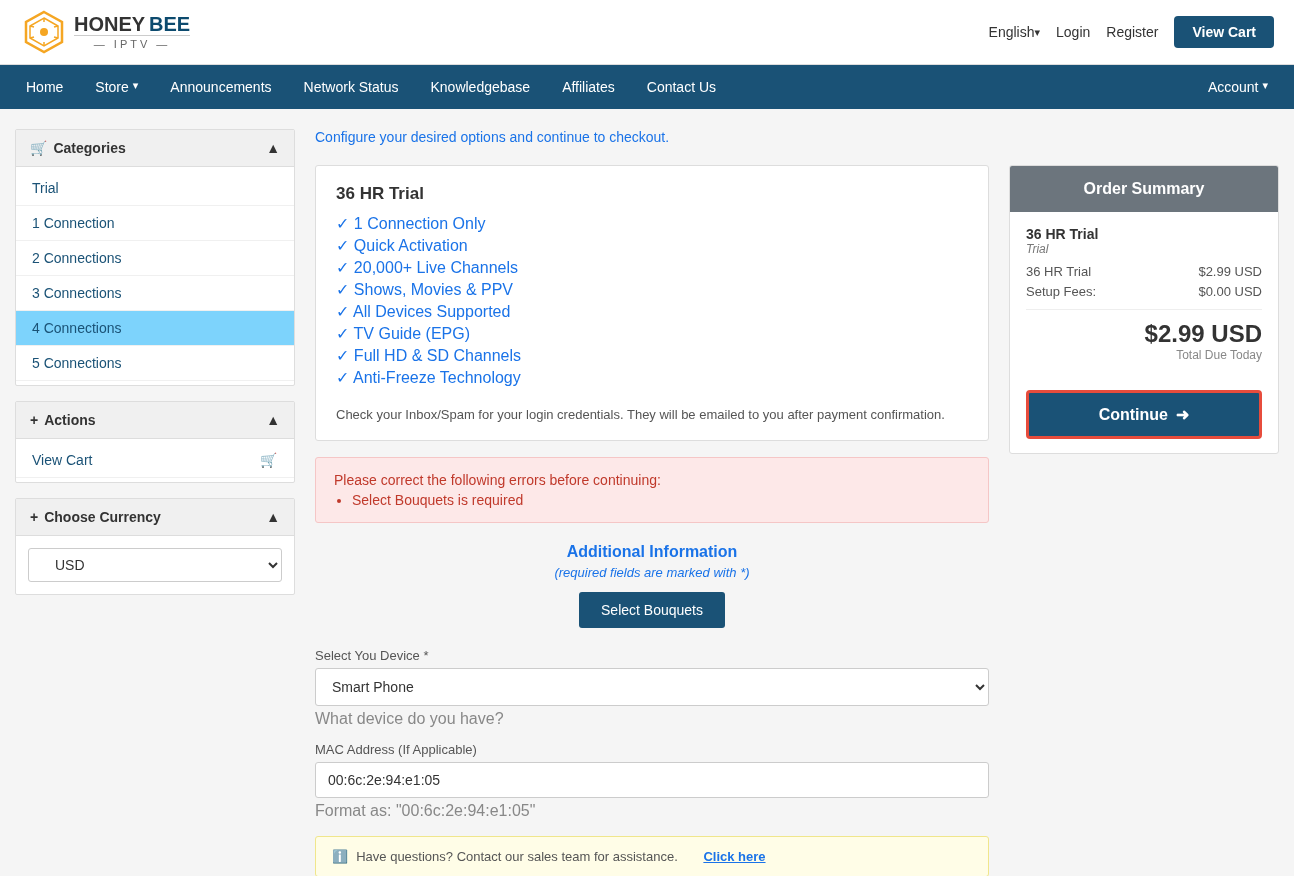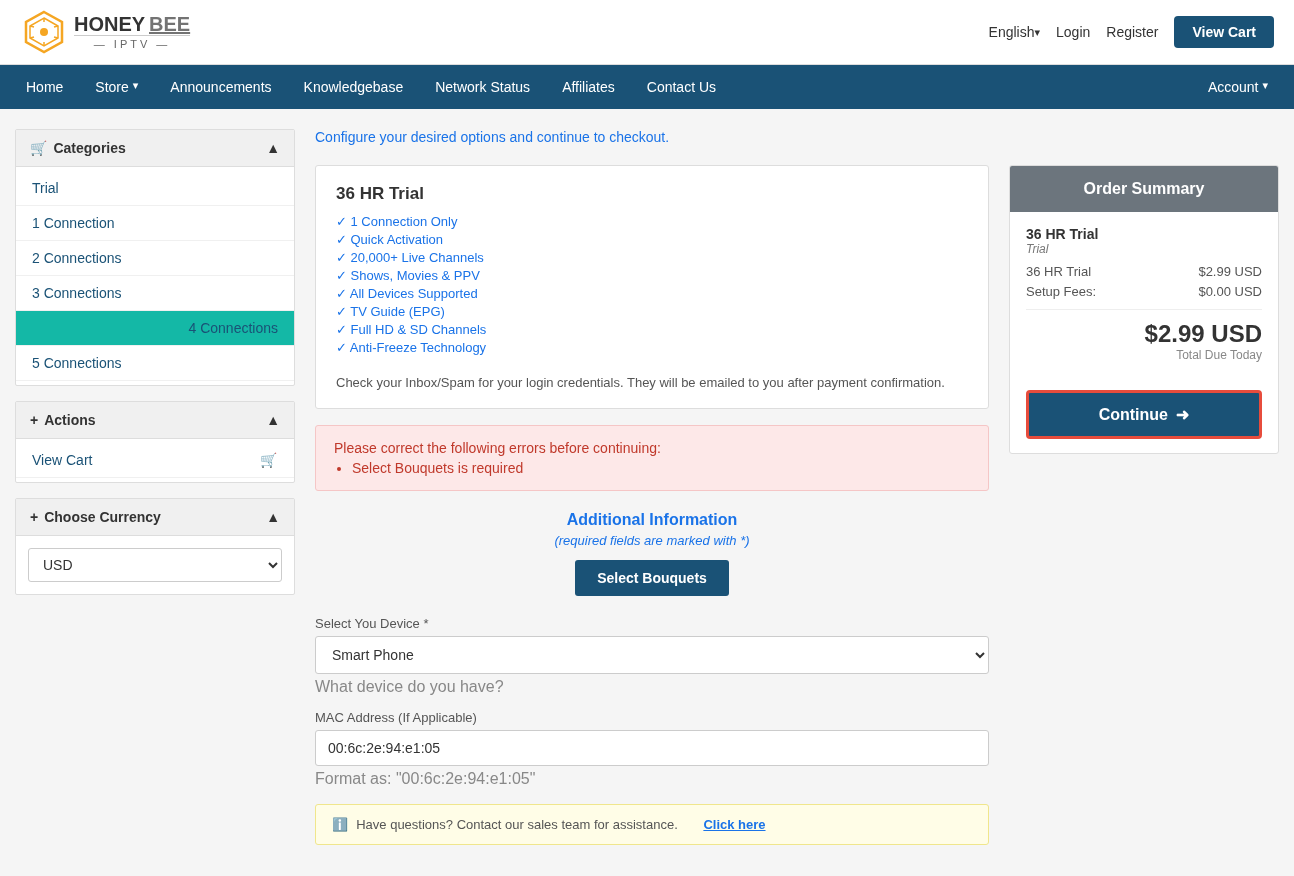--- a/index.html
+++ b/index.html
@@ -22,21 +22,21 @@
     .logo-hex {
       width: 48px;
       height: 48px;
     }
     .logo-text {
       display: flex;
       flex-direction: column;
       line-height: 1.1;
     }
     .logo-honey { font-size: 20px; font-weight: bold; color: #333; }
-    .logo-bee { font-size: 20px; font-weight: bold; color: #737373; text-decoration: underline; }
+    .logo-bee { font-size: 20px; font-weight: bold; color: #0c4a6e; }
     .logo-iptv { font-size: 11px; color: #666; letter-spacing: 3px; border-top: 1px solid #ccc; padding-top: 2px; text-align: center; }
 
     .top-right {
       display: flex;
       align-items: center;
       gap: 16px;
     }
     .top-right a { color: #333; text-decoration: none; font-size: 14px; }
     .lang-btn {
       color: #333;
@@ -111,26 +111,26 @@
     .sidebar-list-item {
       padding: 9px 16px;
       cursor: pointer;
       color: #1a5276;
       font-size: 14px;
       border-bottom: 1px solid #f0f0f0;
       display: flex;
       align-items: center;
       justify-content: space-between;
     }
-    .sidebar-list-item.active { background: #14b8a6; justify-content: flex-end; }
+    .sidebar-list-item.active { background: #7dd3fc; }
 
     .currency-body { padding: 12px; }
     .currency-select {
       width: 100%;
-      padding: 7px 10px;
+      padding: 7px 22px;
       border: 1px solid #ccc;
       border-radius: 3px;
       font-size: 14px;
       color: #333;
       background: #fff;
       cursor: pointer;
     }
 
     
     .content-area {
@@ -158,21 +158,21 @@
 
     
     .product-card {
       border: 1px solid #ddd;
       border-radius: 3px;
       padding: 18px 20px;
       background: #fff;
       margin-bottom: 16px;
     }
     .product-title { font-size: 17px; font-weight: bold; color: #333; margin-bottom: 10px; }
-    .product-feature { color: #1a73e8; font-size: 13px; margin: 3px 0; }
+    .product-feature { color: #1a73e8; font-size: 16px; margin: 3px 0; }
 
     .info-text {
       font-size: 13px;
       color: #555;
       margin-top: 20px;
     }
 
     
     .error-box {
       background: #fde8e8;
@@ -205,21 +205,21 @@
     .select-bouquets-btn {
       display: block;
       margin: 0 auto 20px;
       background: #1a5276;
       color: #fff;
       border: none;
       padding: 10px 22px;
       border-radius: 3px;
       font-size: 14px;
       cursor: pointer;
-      font-weight: bold;
+      font-weight: normal;
     }
 
     .form-group { margin-bottom: 14px; }
     .form-label { font-size: 13px; color: #555; margin-bottom: 5px; display: block; }
     .form-select, .form-input {
       width: 100%;
       padding: 9px 12px;
       border: 1px solid #ccc;
       border-radius: 3px;
       font-size: 14px;
@@ -345,24 +345,24 @@
       <span>Home</span>
     </a>
     <a class="nav-item" href="#">
       <span>Store</span>
       <span class="chevron">▾</span>
     </a>
     <a class="nav-item" href="#">
       <span>Announcements</span>
     </a>
     <a class="nav-item" href="#">
+      <span>Network Status</span>
+    </a>
+    <a class="nav-item" href="#">
       <span>Knowledgebase</span>
-    </a>
-    <a class="nav-item" href="#">
-      <span>Network Status</span>
     </a>
     <a class="nav-item" href="#">
       <span>Affiliates</span>
     </a>
     <a class="nav-item" href="#">
       <span>Contact Us</span>
     </a>
   </div>
   <div class="nav-right">
     <a class="nav-item" href="#">

